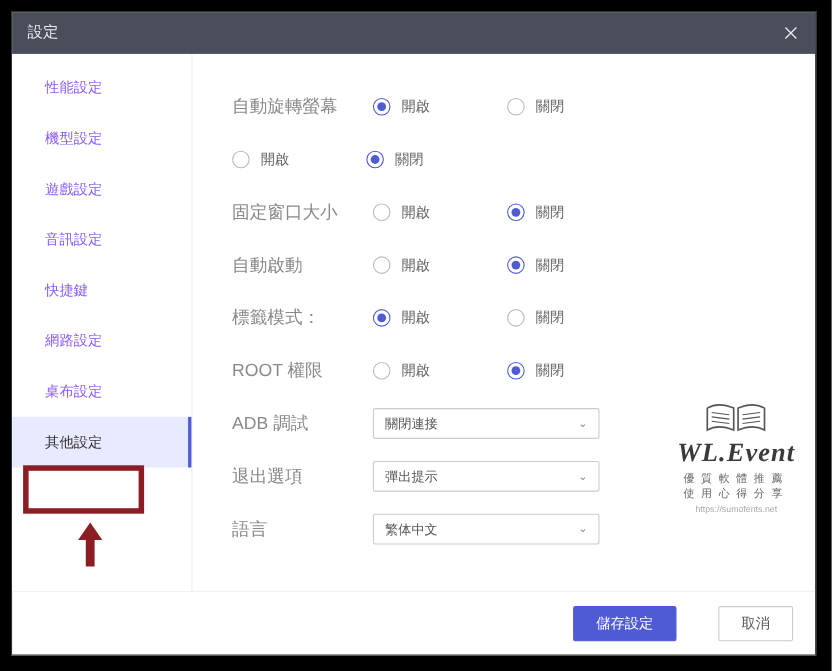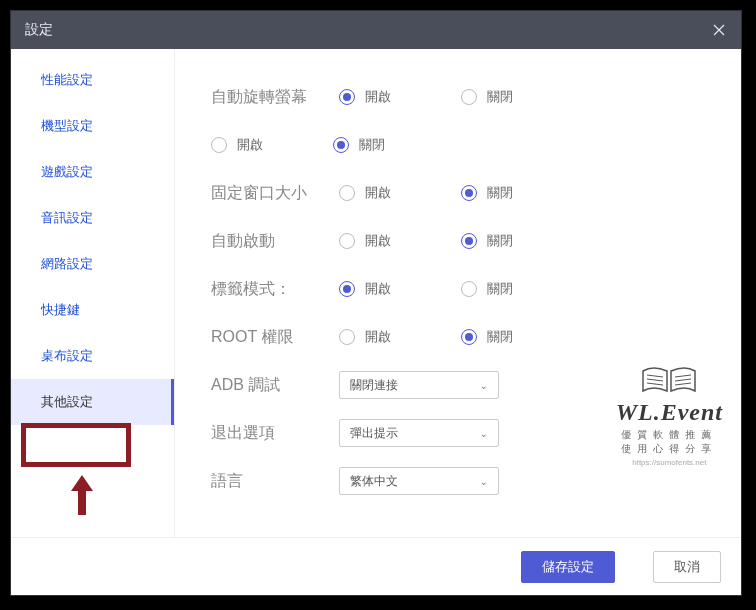--- a/index.html
+++ b/index.html
@@ -51,21 +51,21 @@
     background: #fff;
     border-right: 1px solid #eee;
     padding-top: 8px;
     position: relative;
   }
   .sidebar-item {
     height: 46px;
     display: flex;
     align-items: center;
     padding-left: 30px;
-    color: #1d4ed8;
+    color: #8b5cf6;
     cursor: pointer;
     font-size: 13px;
   }
   .sidebar-item.selected {
     background: #e8eaff;
     border-right: 3px solid #4f5bd5;
     color: #333;
   }
   .highlight-box {
     position: absolute;
@@ -119,21 +119,21 @@
   .radio.checked .radio-circle {
     border-color: #4f5bd5;
   }
   .radio.checked .radio-circle::after {
     content: "";
     width: 8px; height: 8px;
     background: #4f5bd5;
     border-radius: 50%;
   }
   .select {
-    width: 160px;
+    width: 206px;
     height: 28px;
     border: 1px solid #ccc;
     border-radius: 2px;
     display: flex;
     align-items: center;
     padding: 0 10px;
     justify-content: space-between;
     color: #555;
     cursor: pointer;
     font-size: 12px;
@@ -224,24 +224,24 @@
       <div class="sidebar-item">
           <span>機型設定</span>
         </div>
       <div class="sidebar-item">
           <span>遊戲設定</span>
         </div>
       <div class="sidebar-item">
           <span>音訊設定</span>
         </div>
       <div class="sidebar-item">
+          <span>快捷鍵</span>
+        </div>
+      <div class="sidebar-item">
           <span>網路設定</span>
-        </div>
-      <div class="sidebar-item">
-          <span>快捷鍵</span>
         </div>
       <div class="sidebar-item">
           <span>桌布設定</span>
         </div>
       <div class="sidebar-item selected">
           <span>其他設定</span>
         </div>
 
       <div class="highlight-box"></div>
       <svg class="arrow-up" width="26" height="44" viewBox="0 0 26 44">

